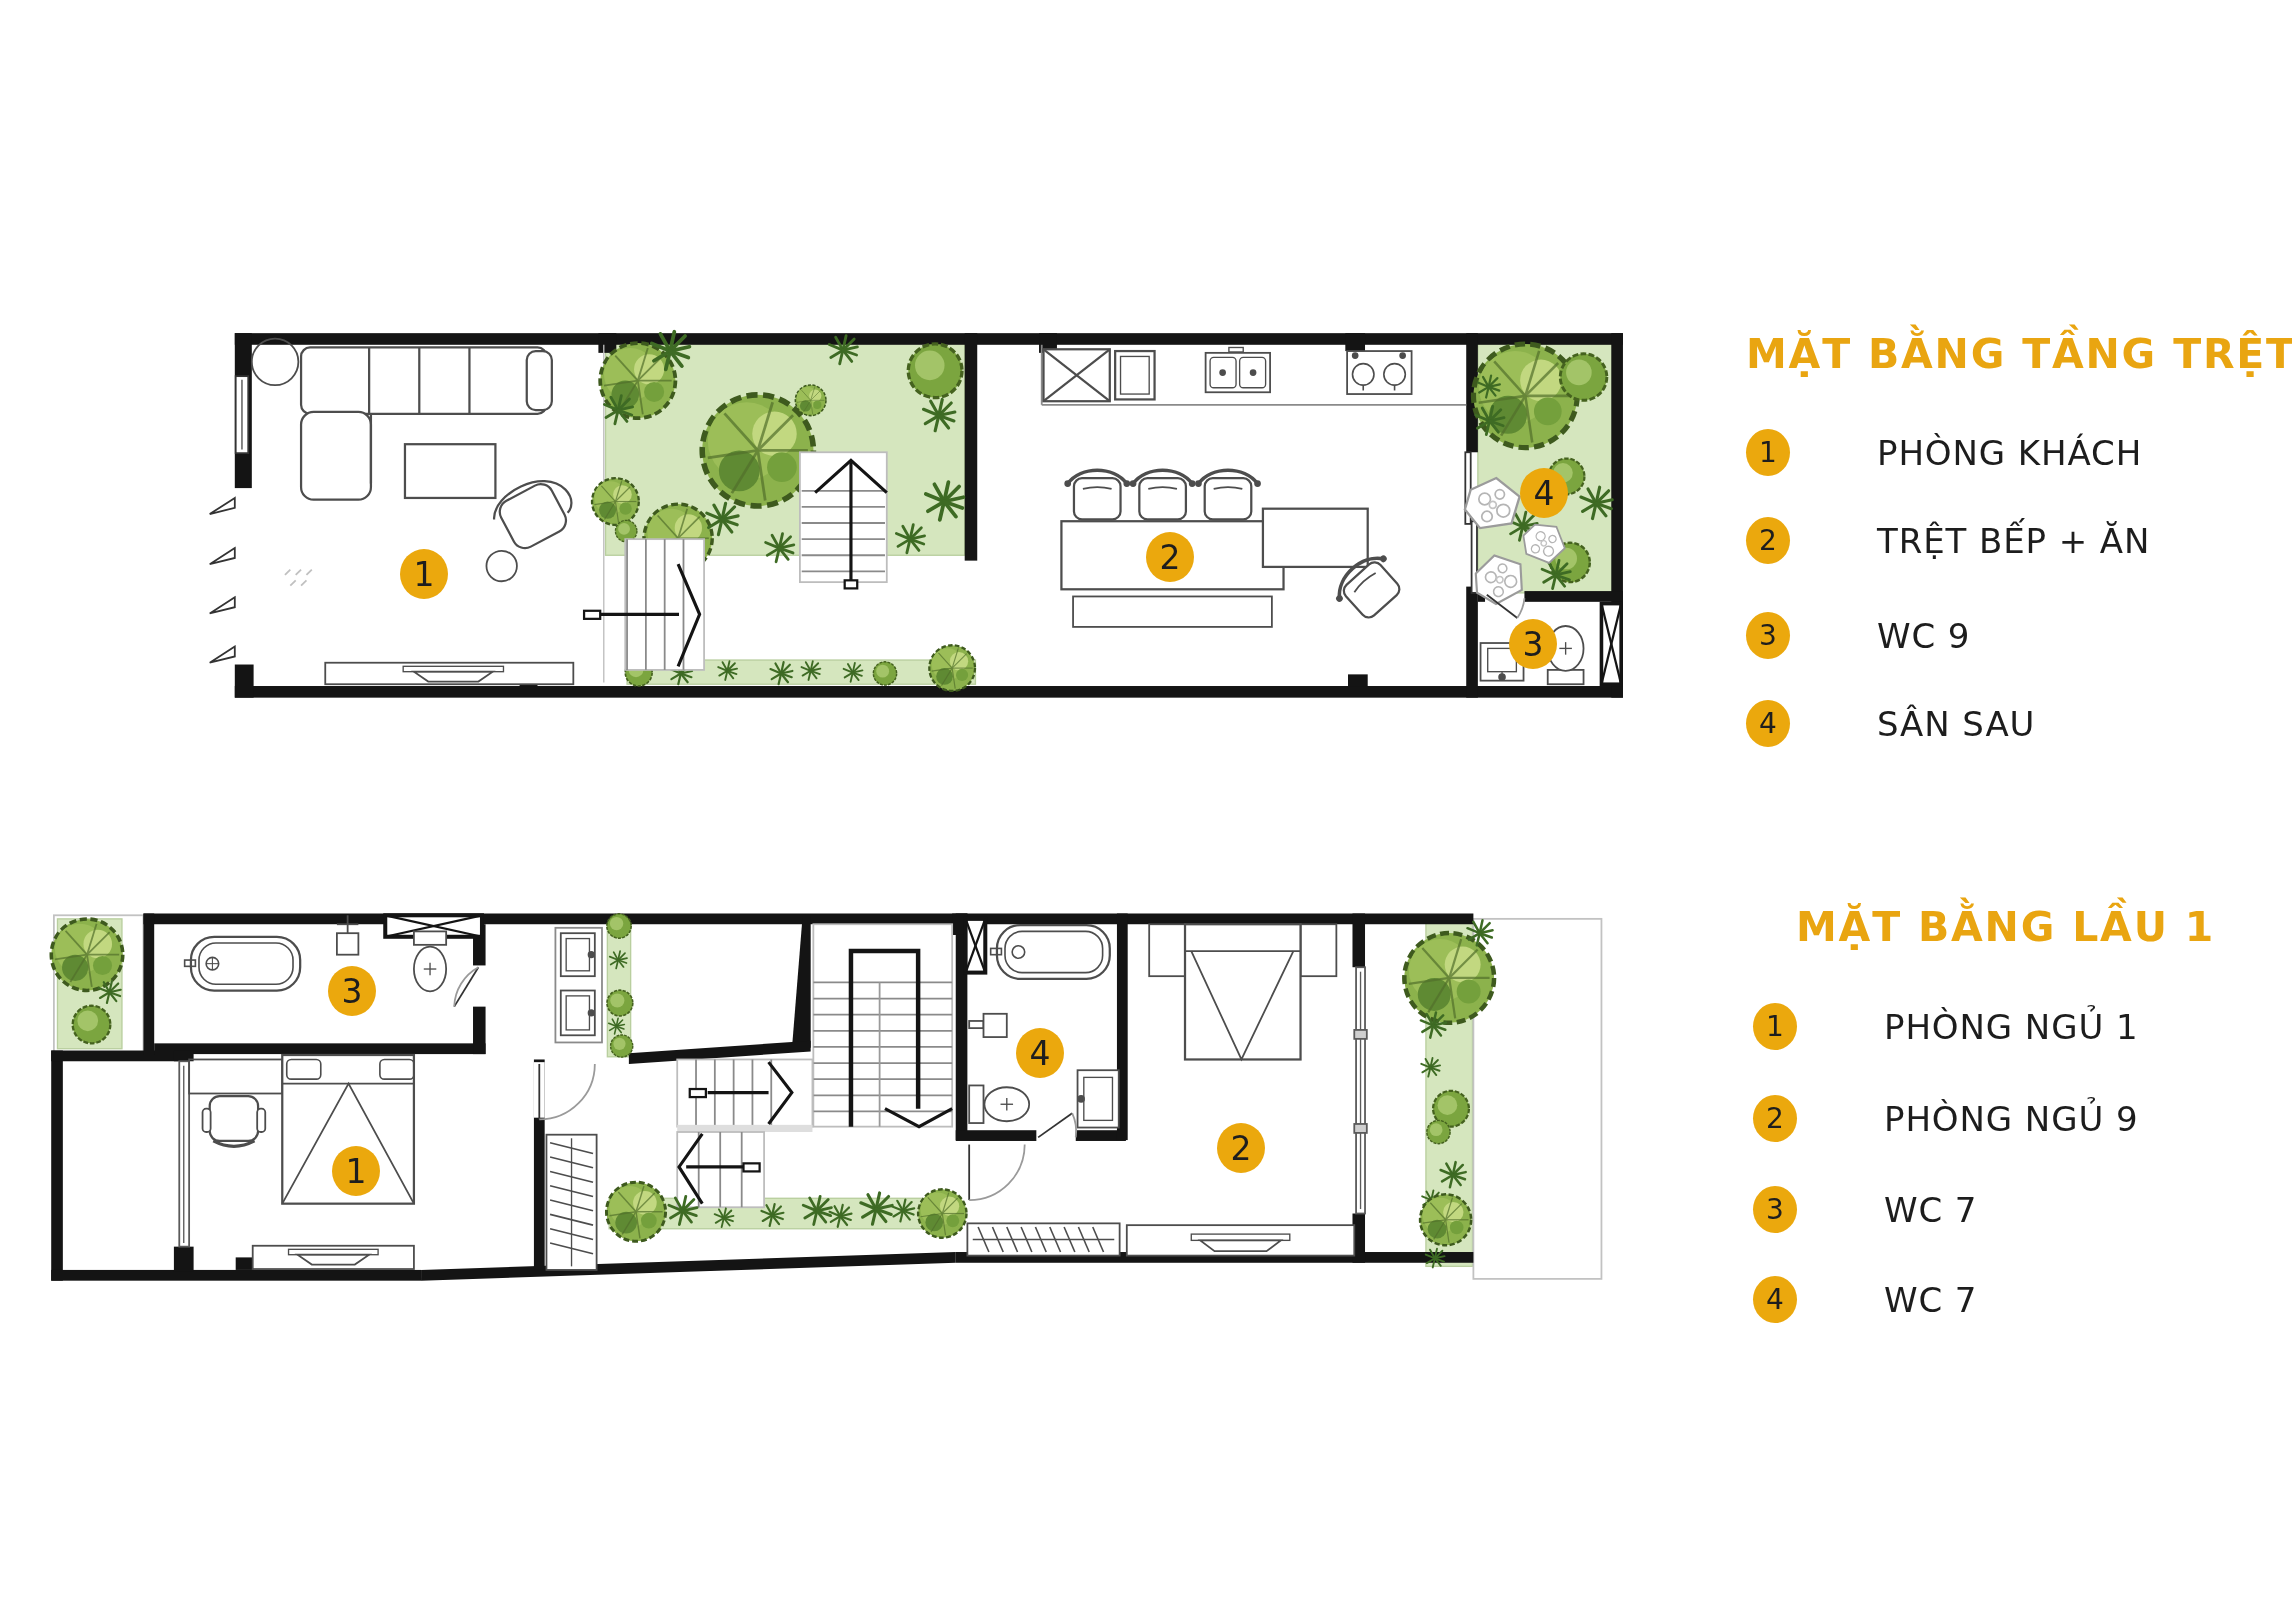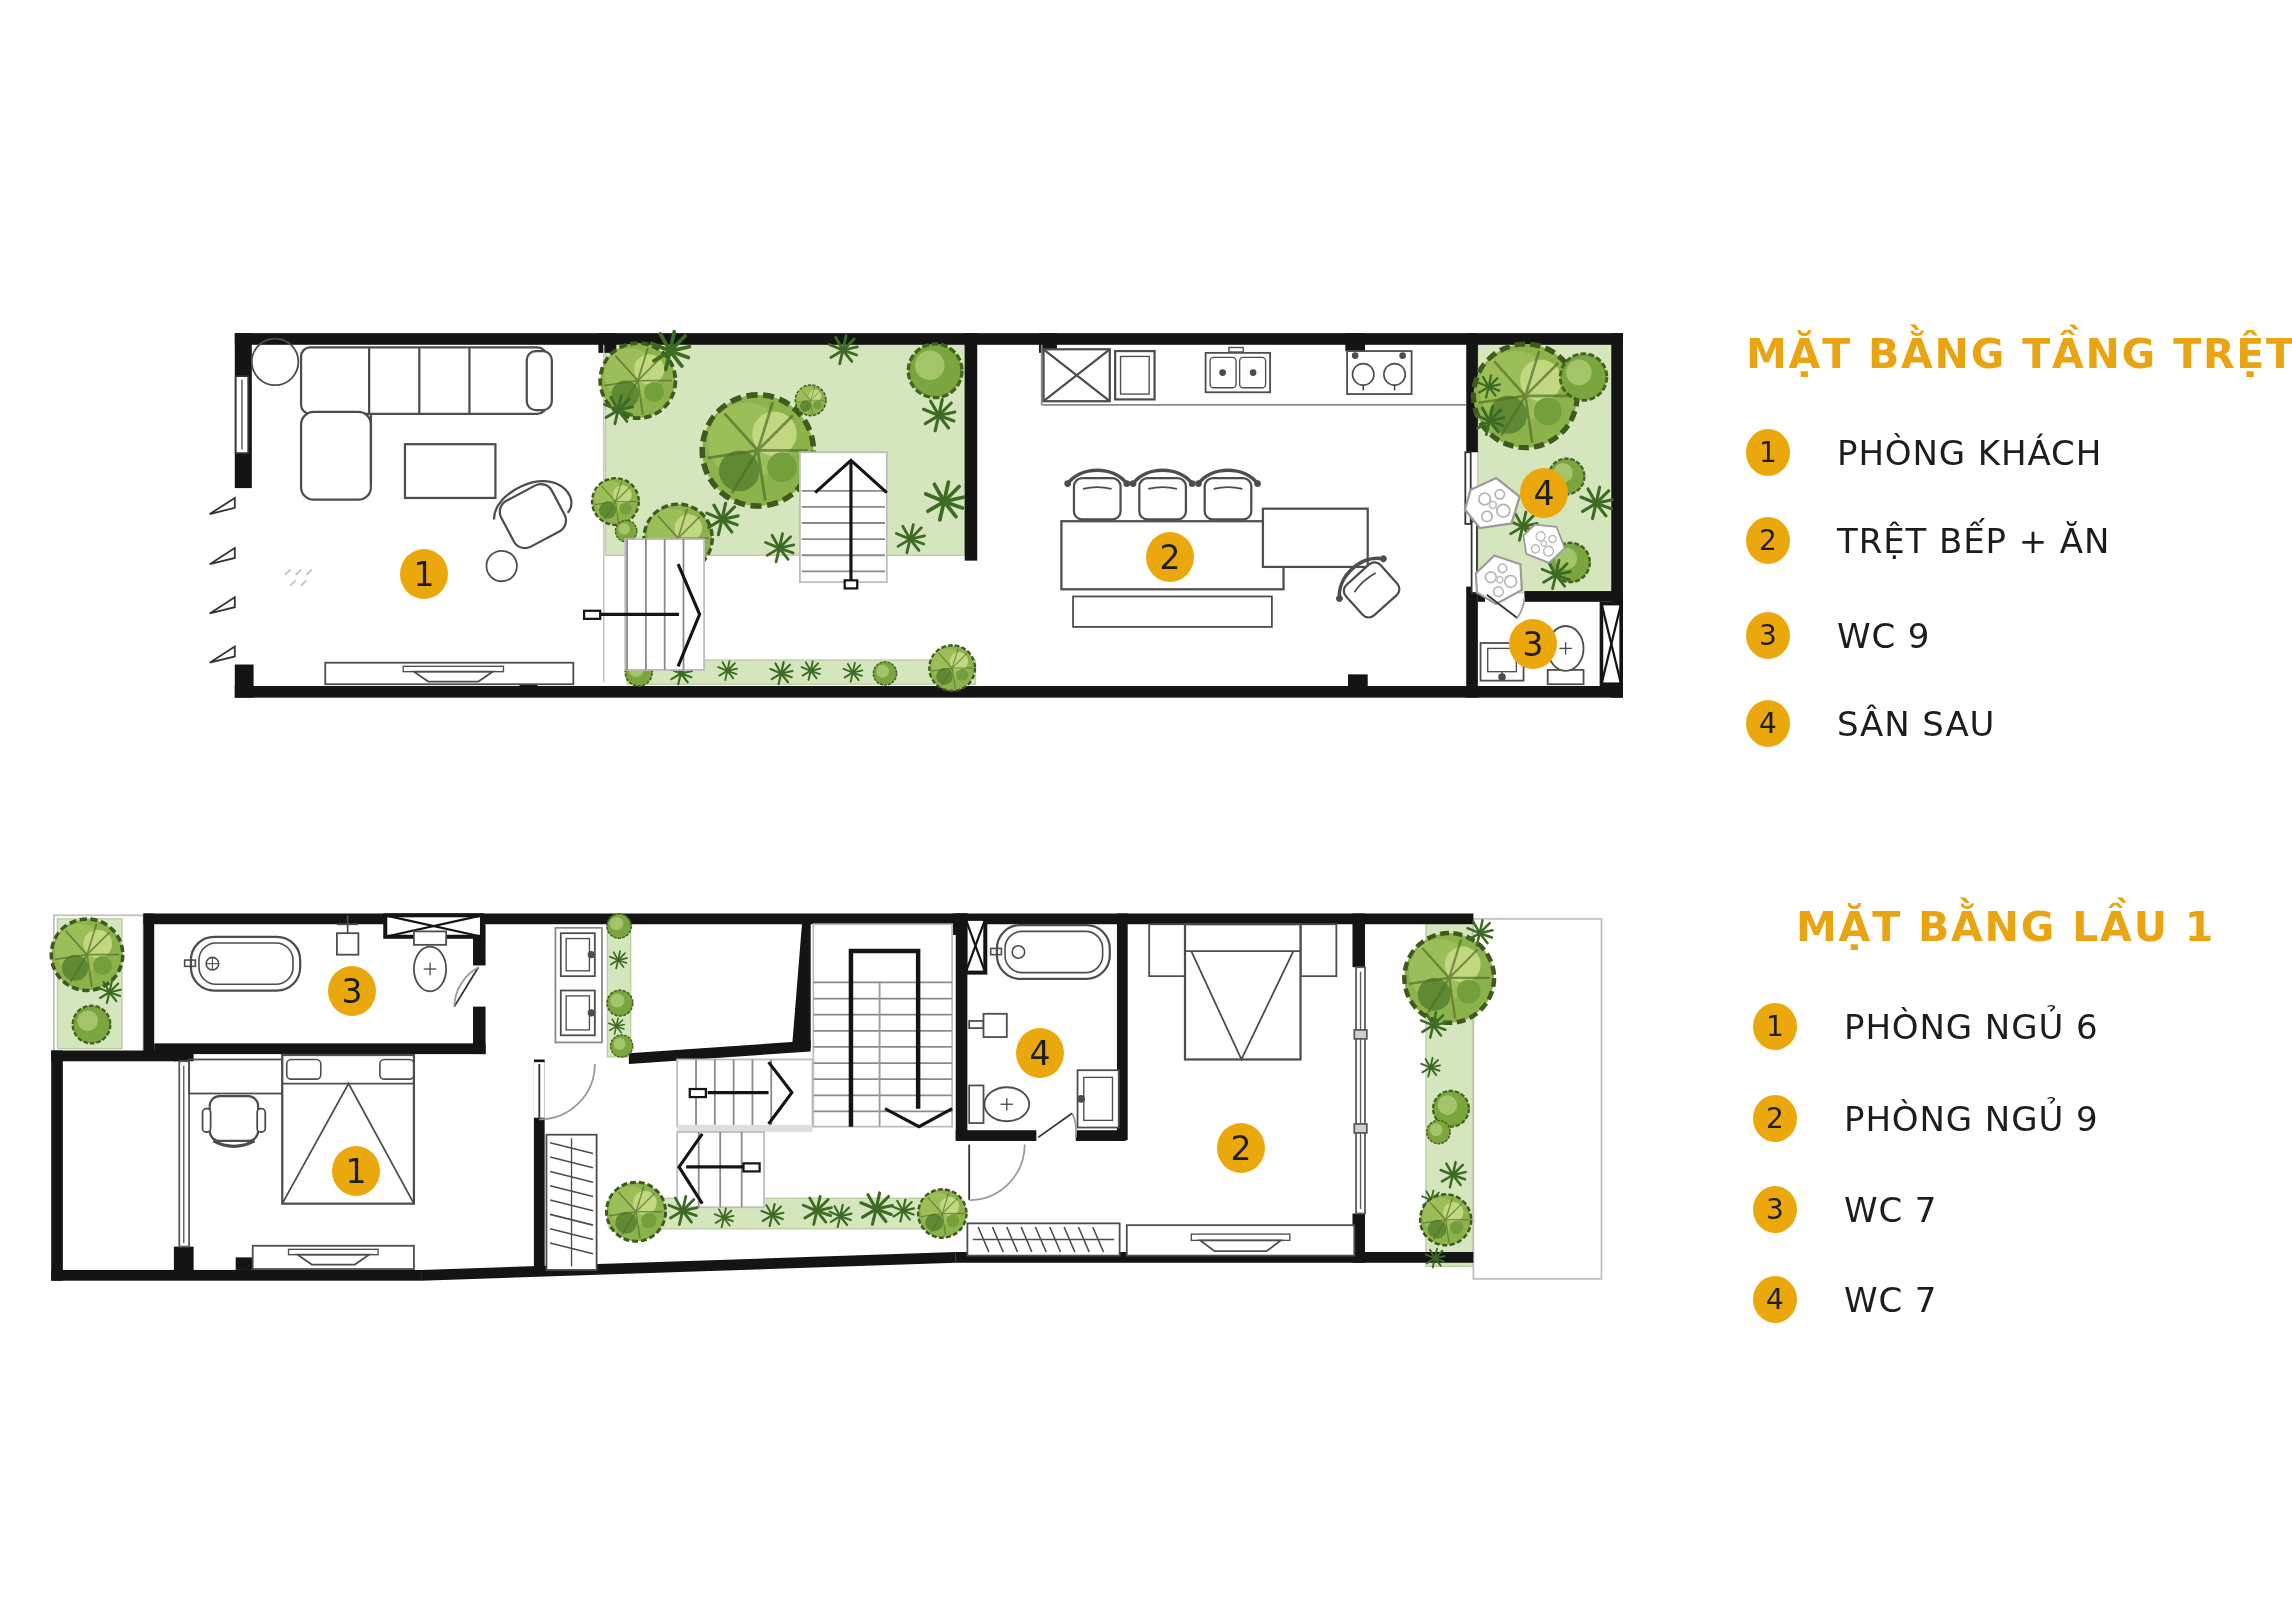--- a/index.html
+++ b/index.html
@@ -36,21 +36,21 @@
     position:absolute; left:0;
     display:flex; align-items:center; gap:47px;
   }
   .legend-badge {
     width:44px; height:47px; border-radius:50%;
     background:#EBA80D; color:#1e1e1e;
     display:flex; align-items:center; justify-content:center;
     font-size:28px; flex:0 0 auto;
   }
   .legend-label {
-    font-size:34px; color:#1d1d1d; letter-spacing:0.9px; white-space:nowrap;
+    font-size:34px; color:#1d1d1d; letter-spacing:0.9px; white-space:nowrap;margin-left:40px;
   }
 </style>
 </head>
 <body>
 
 <div class="sheet">
 
 <svg class="drawing" width="2293" height="1621" viewBox="0 0 2560 1810">
   <defs>
     <g id="tree">
@@ -617,21 +617,21 @@
   <div class="legend-item" style="top:370px;">
     <span class="legend-badge">4</span>
     <span class="legend-label">SÂN SAU</span>
   </div>
 </div>
 
 <div class="legend" style="left:1753px; top:903px; height:448px;">
   <h2 class="legend-title" style="margin-left:43px;">MẶT BẰNG LẦU 1</h2>
   <div class="legend-item" style="top:100px;">
     <span class="legend-badge">1</span>
-    <span class="legend-label">PHÒNG NGỦ 6</span>
+    <span class="legend-label">PHÒNG NGỦ 1</span>
   </div>
   <div class="legend-item" style="top:192px;">
     <span class="legend-badge">2</span>
     <span class="legend-label">PHÒNG NGỦ 9</span>
   </div>
   <div class="legend-item" style="top:283px;">
     <span class="legend-badge">3</span>
     <span class="legend-label">WC 7</span>
   </div>
   <div class="legend-item" style="top:373px;">

